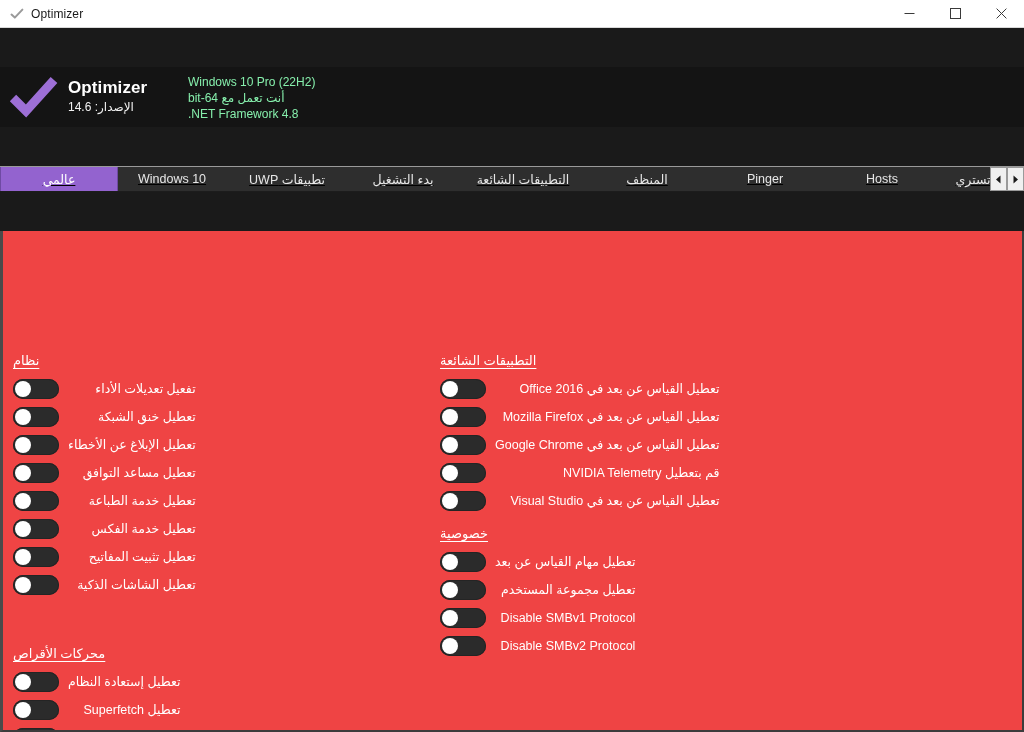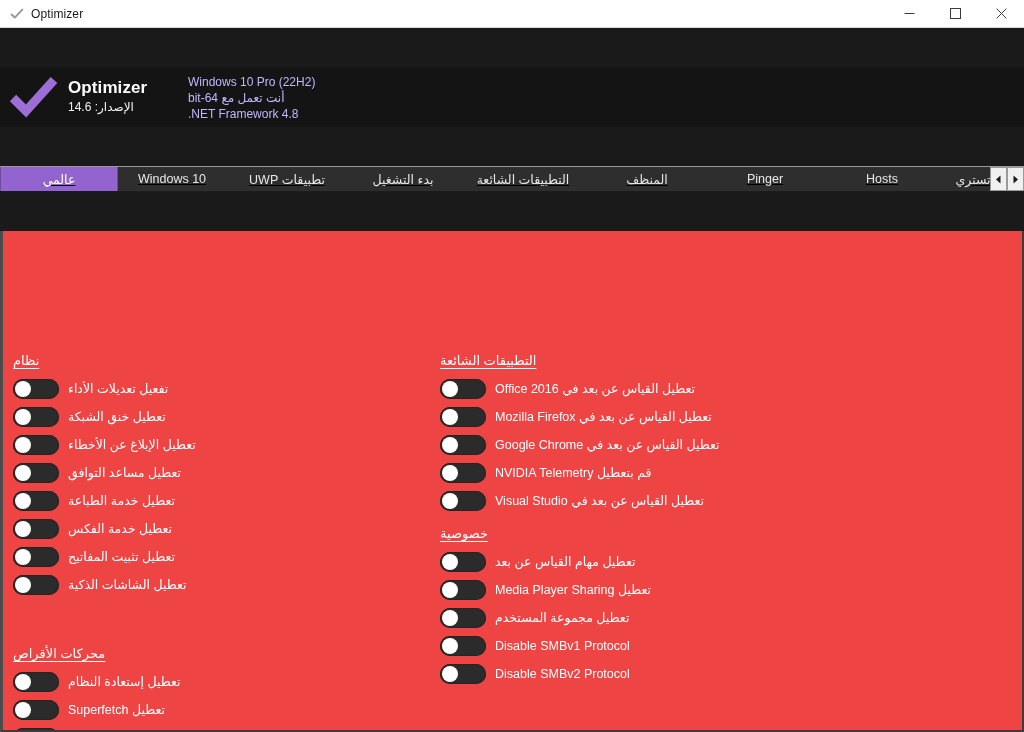--- a/index.html
+++ b/index.html
@@ -117,21 +117,21 @@
   }
   #sysinfo {
     display: flex;
     flex-direction: column;
     justify-content: center;
     margin-left: 8px;
     padding-top: 1px;
   }
   #sysinfo div {
     font-size: 12px;
-    color: #c4b5fd;
+    color: #86efac;
     line-height: 16px;
     white-space: nowrap;
   }
   #sysinfo div.rtl { direction: rtl; text-align: left; unicode-bidi: plaintext; }
 
   
   #tabstrip {
     height: 26px;
     min-height: 26px;
     background: #2e2e2e;
@@ -208,20 +208,21 @@
     text-underline-offset: 3px;
     direction: rtl;
     unicode-bidi: plaintext;
     text-align: left;
     white-space: nowrap;
   }
   .opt-row {
     display: flex;
     align-items: center;
     height: 28px;
+    justify-content: space-between;
   }
   .switch {
     width: 46px;
     height: 20px;
     min-width: 46px;
     border-radius: 10px;
     background: #2b2b2b;
     position: relative;
     cursor: pointer;
     box-shadow: inset 0 0 0 1px #242424;
@@ -467,26 +468,20 @@
             <div class="opt-row">
               <div class="switch">
                 <div class="knob"></div>
               </div>
               <span class="opt-label">تعطيل مهام القياس عن بعد</span>
             </div>
             <div class="opt-row">
               <div class="switch">
                 <div class="knob"></div>
               </div>
-              <span class="opt-label">تعطيل Media Player Sharing</span>
-            </div>
-            <div class="opt-row">
-              <div class="switch">
-                <div class="knob"></div>
-              </div>
               <span class="opt-label">تعطيل مجموعة المستخدم</span>
             </div>
             <div class="opt-row">
               <div class="switch">
                 <div class="knob"></div>
               </div>
               <span class="opt-label">Disable SMBv1 Protocol</span>
             </div>
             <div class="opt-row">
               <div class="switch">

